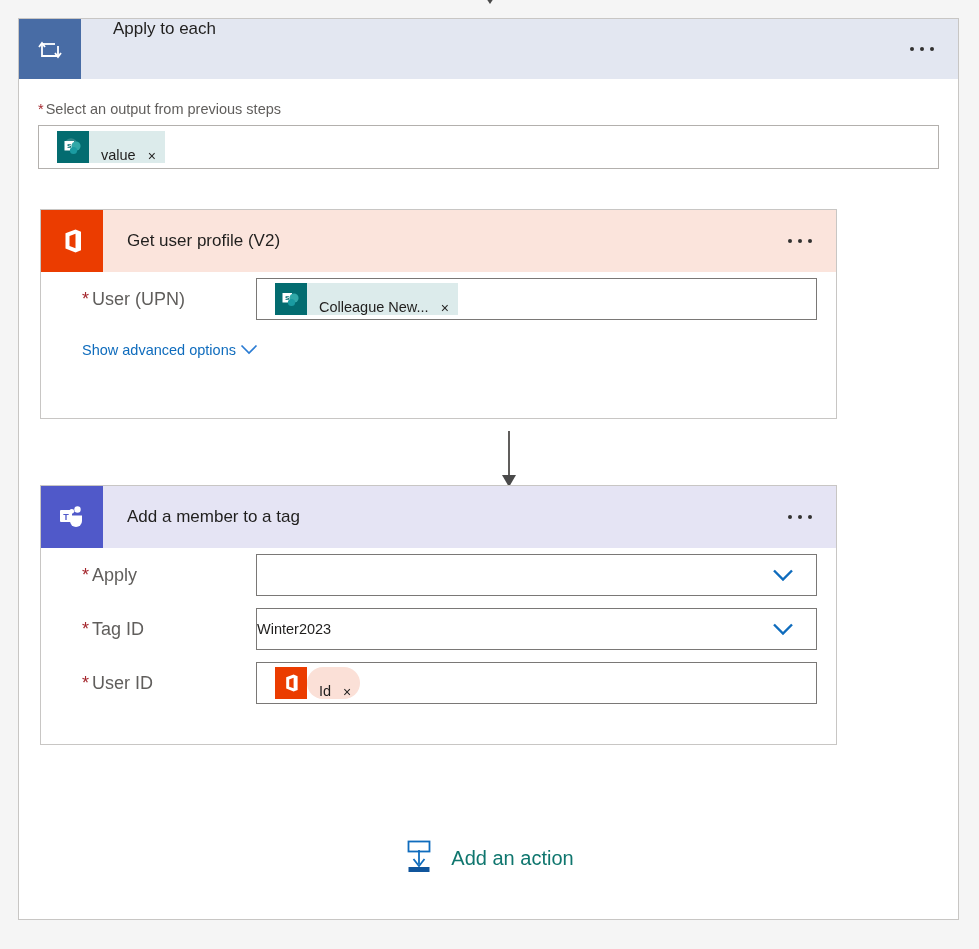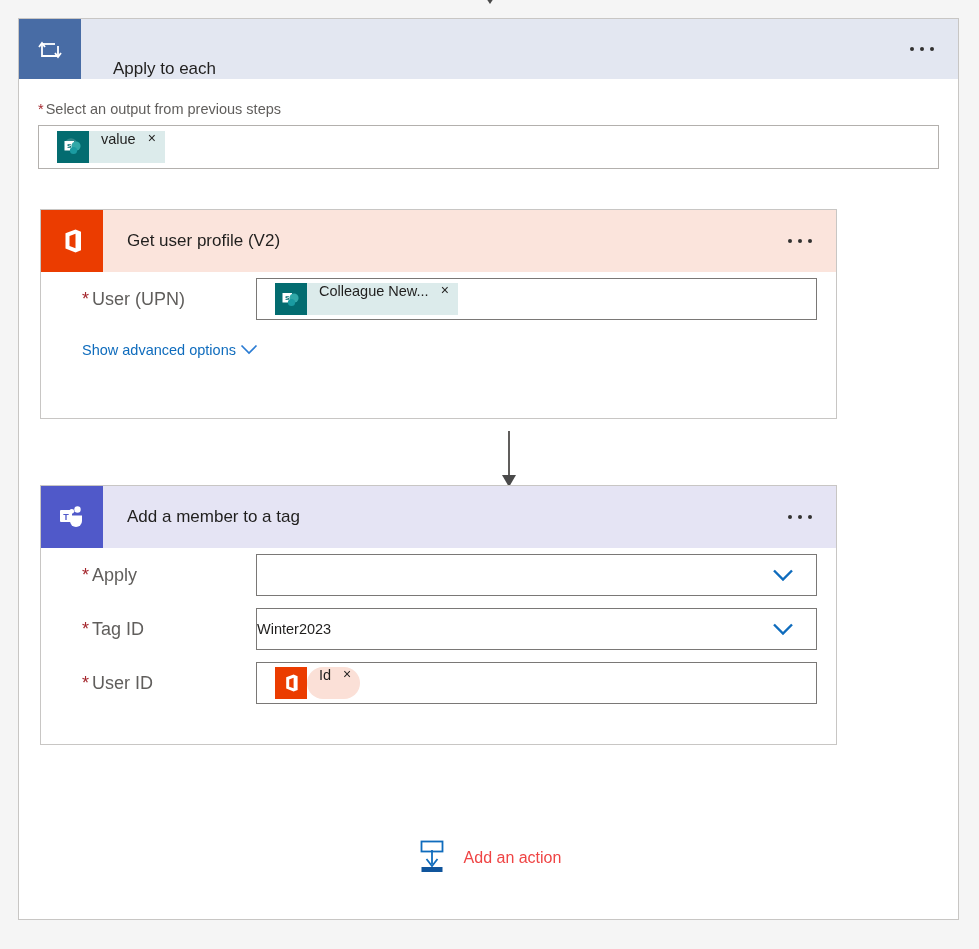--- a/index.html
+++ b/index.html
@@ -37,21 +37,21 @@
     border: 1px solid #c8c6c4;
     box-sizing: border-box;
   }
 
   
   .scope-header {
     position: relative;
     height: 60px;
     background: #e3e7f1;
     display: flex;
-    align-items: flex-end;
+    align-items: flex-start;
   }
   .scope-icon {
     width: 62px;
     height: 60px;
     background: #486ca5;
     display: flex;
     align-items: center;
     justify-content: center;
     flex: 0 0 auto;
   }
@@ -112,21 +112,21 @@
   .token-ico {
     width: 32px;
     height: 32px;
     flex: 0 0 auto;
     display: flex;
     align-items: center;
     justify-content: center;
   }
   .token-body {
     display: inline-flex;
-    align-items: flex-start;
+    align-items: flex-end;
     height: 32px;
     padding: 0 9px 0 12px;
     gap: 12px;
     font-size: 14.5px;
     color: #201f1e;
     white-space: nowrap;
   }
   .token.sp .token-ico { background: #036c70; }
   .token.sp .token-body { background: #dcebeb; }
   .token.o365 .token-ico { background: #eb3c00; }
@@ -244,22 +244,22 @@
     left: 0;
     right: 0;
     top: 820px;
     display: flex;
     align-items: center;
     justify-content: center;
     gap: 16px;
     cursor: pointer;
   }
   .add-action-label {
-    color: #ef4444;
-    font-size: 16px;
+    color: #0f766e;
+    font-size: 20px;
   }
 </style>
 </head>
 <body>
 
 <div class="top-arrow">
   <svg width="20" height="26" viewBox="0 0 20 26">
     <path d="M10 0 L10 14" stroke="#605e5c" stroke-width="2" fill="none"></path>
     <path d="M2 8 L10 20 L18 8 Z" fill="#4a4a4a"></path>
   </svg>

